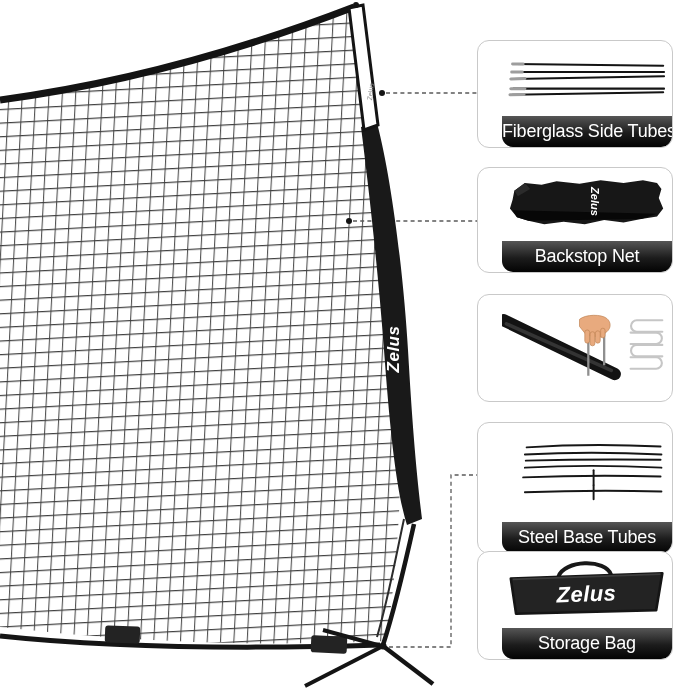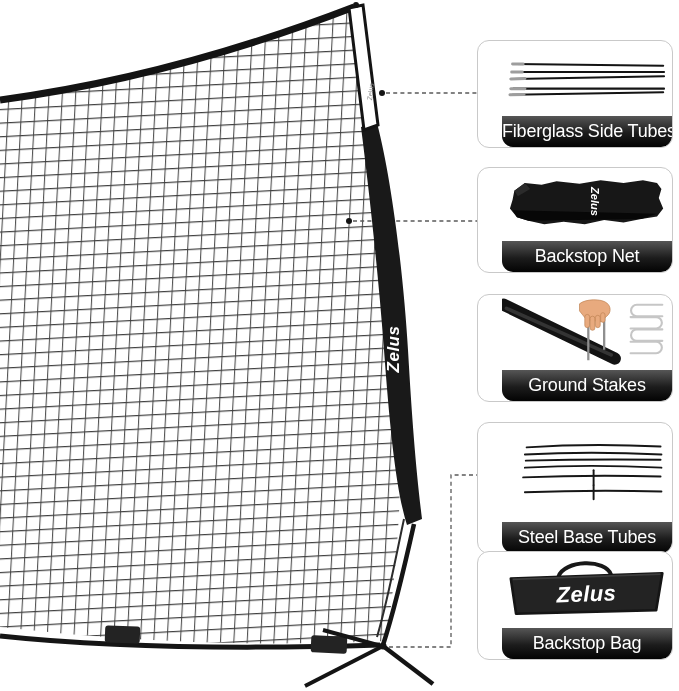--- a/index.html
+++ b/index.html
@@ -139,21 +139,20 @@
         </g>
 
         <g stroke="#c6c6c6" stroke-width="2.4" fill="none" stroke-linecap="round">
           <path d="M182 7 H153 a6.5 6.5 0 0 0 0 13 H182"></path>
           <path d="M146 21 H175 a6.5 6.5 0 0 1 0 13 H146"></path>
           <path d="M182 35 H153 a6.5 6.5 0 0 0 0 13 H182"></path>
           <path d="M146 49 H175 a6.5 6.5 0 0 1 0 13 H146"></path>
         </g>
       </svg>
     </div>
-    <div class="card-label">Ground Stakes</div>
   </div>
 
   <div class="card" style="top:422px;height:132px;">
     <div class="card-art">
       <svg viewBox="0 0 193 77">
         <g stroke="#161616" stroke-width="2.2" fill="none" stroke-linecap="round">
           <path d="M28 10 Q100 5 180 9"></path>
           <path d="M26 18 Q100 14 181 18"></path>
           <path d="M27 25 Q100 23 180 24"></path>
           <path d="M26 33 Q100 29 181 33"></path>
@@ -169,16 +168,16 @@
 
   <div class="card" style="top:551px;height:109px;">
     <div class="card-art">
       <svg viewBox="0 0 193 78">
         <path d="M64,24 C70,5 118,3 124,22" stroke="#181818" stroke-width="4.5" fill="none"></path>
         <path d="M10,26 L182,20 L175,62 L16,66 Z" fill="#232323" stroke="#151515" stroke-width="3" stroke-linejoin="round"></path>
         <path d="M12,27 L180,21" stroke="#3d3d3d" stroke-width="2" fill="none"></path>
         <text x="96" y="52" text-anchor="middle" transform="rotate(-2 96 48)" font-family="Liberation Sans, sans-serif" font-size="25" font-weight="bold" font-style="italic" fill="#ffffff" letter-spacing="0.5">Zelus</text>
       </svg>
     </div>
-    <div class="card-label">Backstop Bag</div>
+    <div class="card-label">Storage Bag</div>
   </div>
 
 </div>
 
 </body></html>

